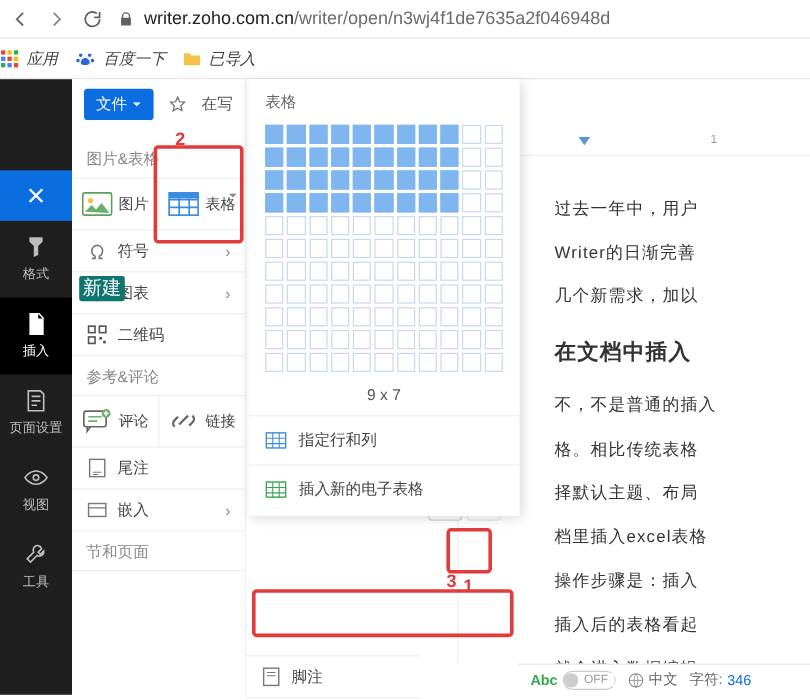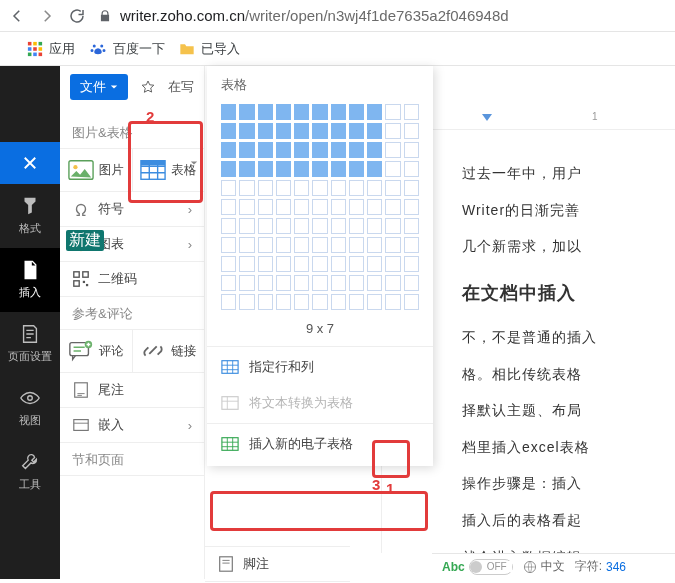--- a/index.html
+++ b/index.html
@@ -7,21 +7,21 @@
 
   
   .browser-bar { display: flex; align-items: center; height: 32px; padding: 0 8px; gap: 12px; border-bottom: 1px solid #e5e5e5; }
   .nav-arrow, .nav-reload { width: 18px; height: 18px; display: flex; align-items: center; justify-content: center; color: #8a8a8a; }
   .nav-arrow.enabled { color: #5f6368; }
   .lock { width: 14px; height: 14px; }
   .url-bar { display: flex; align-items: center; gap: 8px; font-size: 15px; color: #202124; flex: 1; overflow: hidden; white-space: nowrap; }
   .url-host { color: #202124; }
   .url-path { color: #6b6b6b; }
 
-  .bookmarks-bar { display: flex; align-items: center; height: 34px; padding: 0 27px; gap: 14px; border-bottom: 1px solid #e5e5e5; }
+  .bookmarks-bar { display: flex; align-items: center; height: 34px; padding: 0 0; gap: 14px; border-bottom: 1px solid #e5e5e5; font-style: italic; }
   .bk-item { display: flex; align-items: center; gap: 6px; font-size: 13px; color: #3c4043; }
   .apps-icon { width: 16px; height: 16px; }
   .baidu-icon { width: 18px; height: 18px; }
   .folder-icon { width: 16px; height: 14px; }
 
   
   .app { position: relative; display: flex; height: calc(583px - 70px); }
   .left-rail { width: 60px; background: #1f1f1f; color: #b9b9b9; display: flex; flex-direction: column; justify-content: center; }
   .rail-close { height: 42px; background: #0a6ee1; color: #fff; display: flex; align-items: center; justify-content: center; }
   .rail-item { display: flex; flex-direction: column; align-items: center; justify-content: center; gap: 4px; height: 64px; font-size: 11px; color: #bdbdbd; }
@@ -448,27 +448,20 @@
       </div>
     <div class="grid-readout">9 x 7</div>
     <div class="popup-sep"></div>
     <div class="popup-item">
       <svg class="popup-item-icon" viewBox="0 0 20 16">
           <rect x="1" y="1" width="18" height="14" fill="none" stroke="#3c8de0" stroke-width="1.3"></rect>
           <path stroke="#3c8de0" d="M1 6h18M1 11h18M7 1v14M13 1v14"></path>
         </svg>
       <span>指定行和列</span>
     </div>
-    <div class="popup-item disabled">
-      <svg class="popup-item-icon" viewBox="0 0 20 16">
-          <rect x="1" y="1" width="18" height="14" fill="none" stroke="#ccc" stroke-width="1.3"></rect>
-          <path stroke="#ccc" d="M1 6h18M7 1v14"></path>
-        </svg>
-      <span>将文本转换为表格</span>
-    </div>
     <div class="popup-sep"></div>
     <div class="popup-item">
       <svg class="popup-item-icon" viewBox="0 0 20 16">
           <rect x="1" y="1" width="18" height="14" fill="none" stroke="#35a853" stroke-width="1.3"></rect>
           <path stroke="#35a853" d="M1 6h18M1 11h18M7 1v14M13 1v14"></path>
         </svg>
       <span>插入新的电子表格</span>
     </div>
   </div>
 

